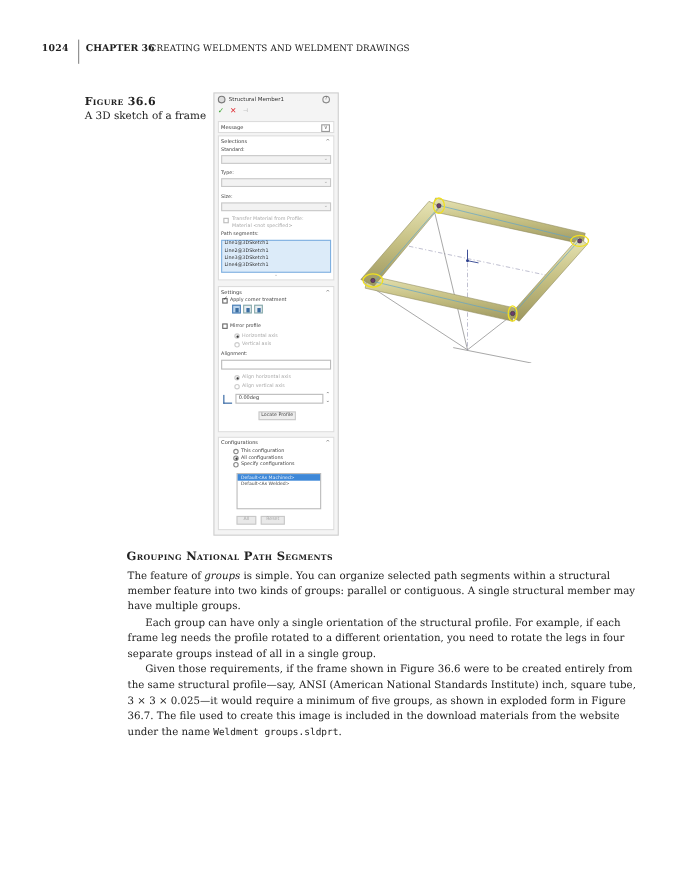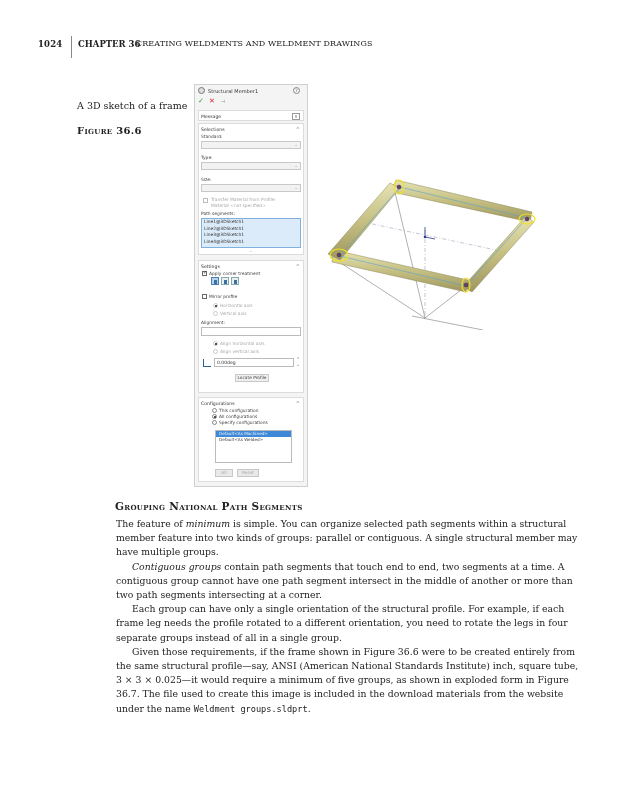--- a/index.html
+++ b/index.html
@@ -4,21 +4,21 @@
 <style>
   html, body { margin:0; padding:0; background:#fff; }
   body { width:636px; height:800px; position:relative; overflow:hidden; font-family:"DejaVu Serif", serif; color:#222; }
 
   .running-head { position:absolute; left:0; top:36px; width:504px; height:22px; }
   .page-num { position:absolute; left:38px; top:3px; font-family:"DejaVu Serif", serif; font-weight:bold; font-size:8.5px; letter-spacing:0.2px; }
   .head-rule { position:absolute; left:71px; top:0; width:1px; height:22px; background:#888; }
   .chapter { position:absolute; left:78px; top:3px; font-size:8.5px; font-weight:bold; }
   .chapter-title { position:absolute; left:136px; top:3px; font-size:8px; letter-spacing:0.1px; }
 
-  .fig-label { position:absolute; left:77px; top:87px; font-weight:bold; font-size:10px; letter-spacing:0.3px; font-variant:small-caps;margin-top:38px; }
+  .fig-label { position:absolute; left:77px; top:87px; font-weight:bold; font-size:10px; letter-spacing:0.3px; font-variant:small-caps; }
   .fig-caption { position:absolute; left:77px; top:100px; font-size:9.5px; }
 
   
   .pm { position:absolute; left:194px; top:84px; width:112px; height:401px; background:#f4f4f4; border:1px solid #cfcfcf; font-family:"DejaVu Sans", sans-serif; font-size:4.4px; color:#444; }
   .pm-title { position:absolute; left:3px; top:2px; width:105px; height:9px; }
   .pm-title .gear { position:absolute; left:0; top:0; width:7px; height:7px; border-radius:50%; border:1px solid #777; box-sizing:border-box; background:#ddd; }
   .pm-title .t { position:absolute; left:10px; top:1px; font-size:5px; color:#333; }
   .pm-title .help { position:absolute; right:3px; top:0px; width:7px; height:7px; border-radius:50%; border:1px solid #888; box-sizing:border-box; font-size:4.5px; text-align:center; line-height:5px; color:#666; }
   .pm-actions { position:absolute; left:3px; top:13px; height:8px; }
   .ok { position:absolute; left:0; top:-1px; color:#3aa530; font-size:7px; font-weight:bold; }
@@ -217,17 +217,16 @@
   <g fill="#6a3c6e" stroke="#222" stroke-width="0.4">
     <circle cx="91" cy="17" r="2"></circle>
     <circle cx="219" cy="49" r="2"></circle>
     <circle cx="158" cy="115" r="2"></circle>
     <circle cx="31" cy="85" r="2"></circle>
   </g>
 </svg>
 
 <div class="h2">Grouping National Path Segments</div>
 <div class="body">
-  <p><span>The feature of </span><em>minimum</em><span> is simple. You can organize selected path segments within a structural member feature into two kinds of groups: parallel or contiguous. A single structural member may have multiple groups.</span></p>
-  <p class="indent"><em>Contiguous groups</em><span> contain path segments that touch end to end, two segments at a time. A contiguous group cannot have one path segment intersect in the middle of another or more than two path segments intersecting at a corner.</span></p>
+  <p><span>The feature of </span><em>groups</em><span> is simple. You can organize selected path segments within a structural member feature into two kinds of groups: parallel or contiguous. A single structural member may have multiple groups.</span></p>
   <p class="indent"><span>Each group can have only a single orientation of the structural profile. For example, if each frame leg needs the profile rotated to a different orientation, you need to rotate the legs in four separate groups instead of all in a single group.</span></p>
   <p class="indent"><span>Given those requirements, if the frame shown in Figure 36.6 were to be created entirely from the same structural profile—say, ANSI (American National Standards Institute) inch, square tube, 3 × 3 × 0.025—it would require a minimum of five groups, as shown in exploded form in Figure 36.7. The file used to create this image is included in the download materials from the website under the name </span><span class="mono">Weldment groups.sldprt</span><span>.</span></p>
 </div>
 
 </body></html>

